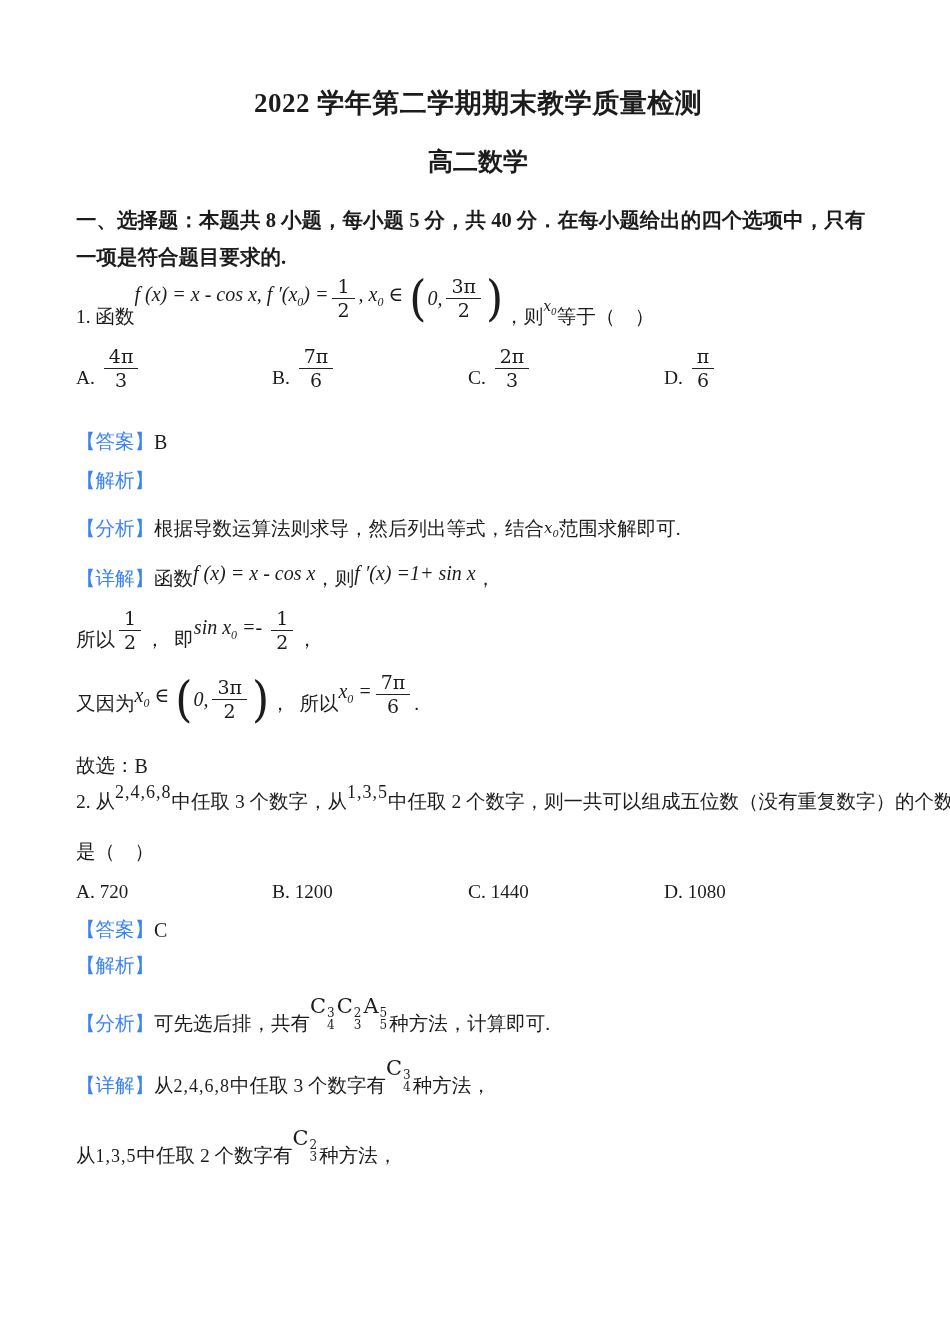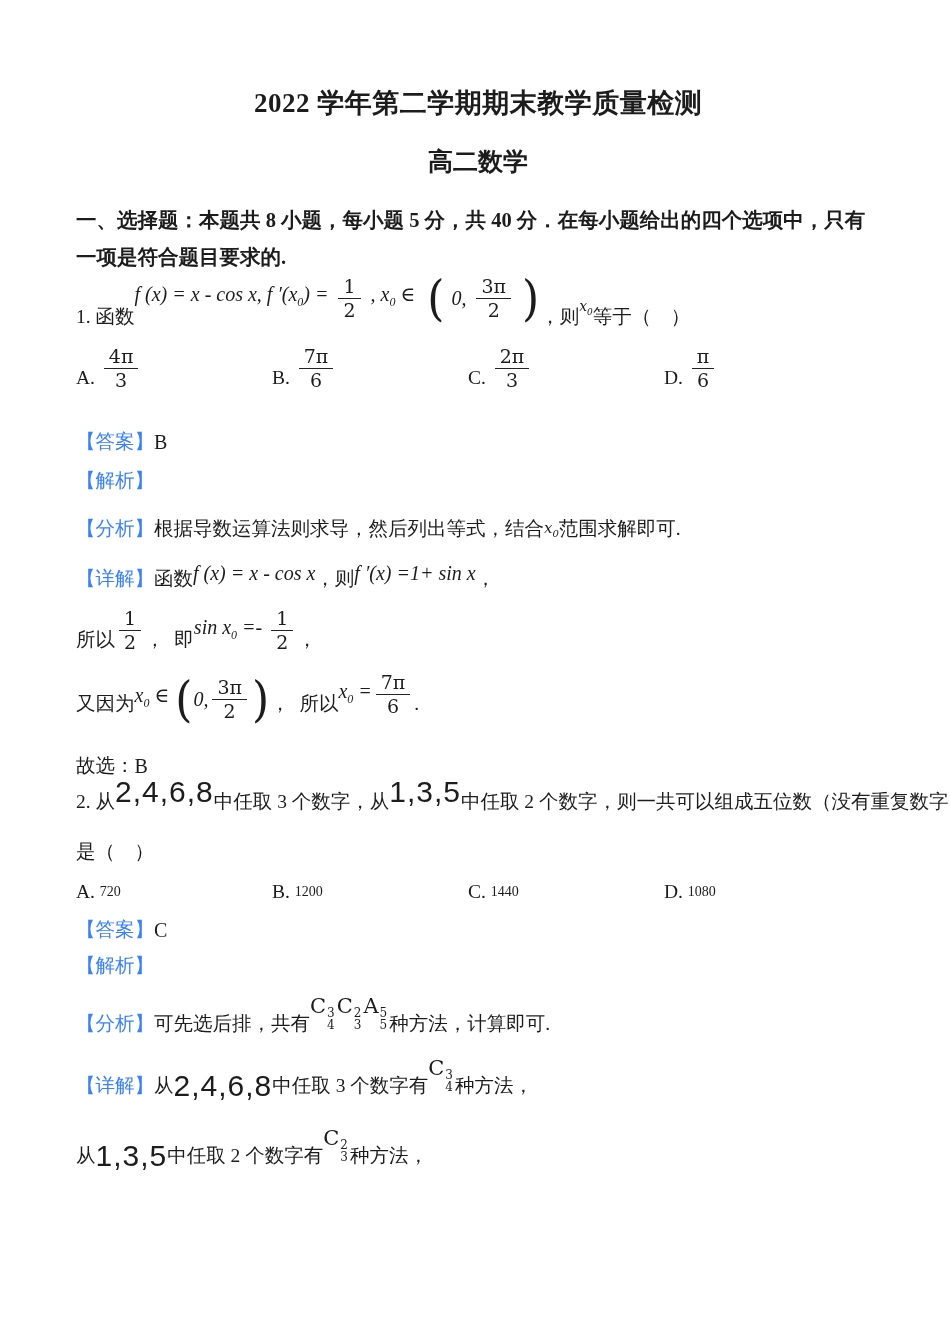--- a/index.html
+++ b/index.html
@@ -23,54 +23,54 @@
     margin:24px 0 0 0; white-space:pre-wrap;
   }
 
   .row { display:flex; align-items:flex-end; white-space:pre; }
   .cjk { white-space:pre; font-size:19.5px; line-height:26px; }
   .tag { color:#3b82f6; font-size:19.5px; line-height:26px; white-space:pre; }
   .ans-letter { font-size:20px; line-height:26px; }
   .mrun { white-space:pre; font-style:italic; font-size:20px; line-height:26px; }
   .mrun sub, .xsup sub { font-size:12px; font-style:italic; }
   .eq { display:inline-flex; align-items:center; white-space:pre; }
-  .lift { position:relative; top:-9px;gap:6px; }
+  .lift { position:relative; top:-9px; }
   .lift-s { position:relative; top:-6px; }
   .sink { position:relative; top:5px; }
 
   .frac { display:inline-flex; flex-direction:column; align-items:center;
           line-height:21px; font-size:19px; margin:0 4px; font-style:normal;
           font-family:"DejaVu Serif",serif; }
   .frac .num { padding:0 5px 1px 5px; border-bottom:1.3px solid #222; display:block; }
   .frac .den { padding-top:1px; display:block; }
 
   .bigp { font-size:44px; line-height:46px; font-weight:300; font-style:normal;
           font-family:"DejaVu Serif",serif; transform:scaleY(1.12); margin:0 1px; }
 
   .xsup { position:relative; top:-13px; font-size:14px; font-style:italic;
           font-family:"DejaVu Serif",serif; }
   .xsup sub { font-size:9px; }
   .xsmall { position:relative; top:-3px; font-size:15px; font-style:italic;
             font-family:"DejaVu Serif",serif; }
   .xsmall sub { font-size:10px; }
 
-  .bignums { font-size:30px; font-family:Liberation Sans, sans-serif; font-style:normal;
+  .bignums { font-size:18px; font-family:Liberation Serif, serif; font-style:normal;
              line-height:26px; letter-spacing:1px; }
   .raise-nums { position:relative; top:-10px; }
 
   .supsub-base { font-style:normal; font-size:21px; font-family:"DejaVu Serif",serif; }
   .scripts { display:inline-flex; flex-direction:column; font-size:12px;
              line-height:12px; vertical-align:-4px; margin:0 2px 0 1px;
              font-style:normal; font-family:"DejaVu Serif",serif; }
 
   .options { display:flex; margin-top:16px; }
   .opt { width:196px; display:flex; align-items:flex-end; }
   .opt:last-child { width:auto; }
   .opt .label { font-size:19.5px; line-height:26px; white-space:pre; }
-  .opt-val { font-size:14px; line-height:26px; white-space:pre; }
+  .opt-val { font-size:19px; line-height:26px; white-space:pre; }
 
   .m-q1stem   { margin-top:8px; }
   .m-ans1     { margin-top:38px; }
   .m-jiexi1   { margin-top:13px; }
   .m-fenxi1   { margin-top:22px; }
   .m-xj1      { margin-top:24px; }
   .m-suoyi    { margin-top:16px; }
   .m-yyw      { margin-top:18px; }
   .m-guxuan   { margin-top:36px; }
   .m-q2stem   { margin-top:10px; }

